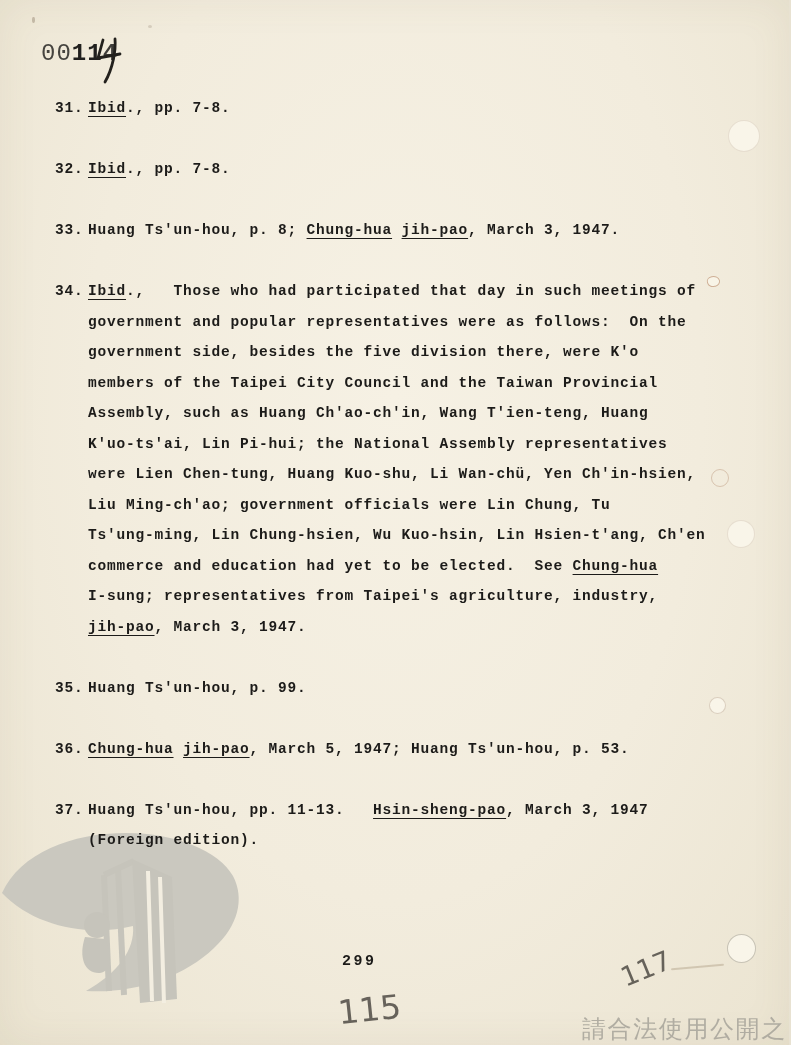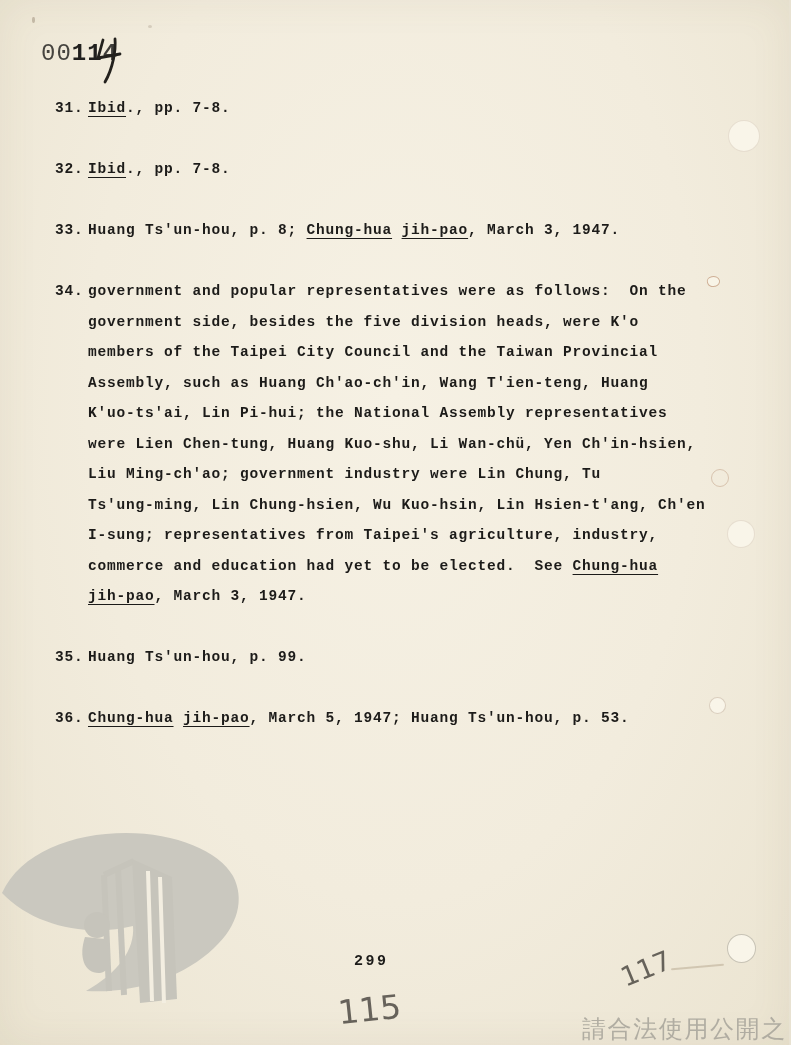--- a/index.html
+++ b/index.html
@@ -16,21 +16,21 @@
   .fn-number{position:absolute;left:55px;top:0;}
   .fn-line{white-space:pre;}
   .u{text-decoration:underline;text-underline-offset:3.5px;text-decoration-thickness:1.4px;}
   
   .stamp{position:absolute;left:41px;top:40px;z-index:4;font-size:24px;letter-spacing:1px;color:#21201e;white-space:pre;}
   .s-light{font-weight:400;opacity:.82;}
   .s-bold{font-weight:700;}
   .s-last{font-weight:700;opacity:.85;}
   .pen-over{position:absolute;left:53px;top:-4px;}
   
-  .pagenum{position:absolute;left:354px;top:953px;z-index:3;font-size:15px;font-weight:700;letter-spacing:2.5px;color:#1c1b19;}
+  .pagenum{position:absolute;left:342px;top:953px;z-index:3;font-size:15px;font-weight:700;letter-spacing:2.5px;color:#1c1b19;}
   
   .hw{position:absolute;z-index:4;font-family:"DejaVu Sans", sans-serif;color:rgba(72,68,62,.82);}
   .hw-115{left:338px;top:990px;font-size:33px;transform:rotate(-6deg);}
   .hw-117{left:620px;top:953px;font-size:27px;transform:rotate(-22deg);}
   
   .wm-text{position:absolute;left:582px;top:1013px;z-index:5;font-family:"DejaVu Serif", serif;
     font-size:24px;letter-spacing:1.6px;color:rgba(170,166,156,.9);}
   
   .logo{position:absolute;left:0;top:831px;z-index:1;}
   
@@ -78,39 +78,45 @@
       <div class="footnote">
         <span class="fn-number">32.</span>
         <div class="fn-line"><span class="u">Ibid</span><span>., pp. 7-8.</span></div>
       </div>
       <div class="footnote">
         <span class="fn-number">33.</span>
         <div class="fn-line"><span>Huang Ts'un-hou, p. 8; </span><span class="u">Chung-hua</span><span> </span><span class="u">jih-pao</span><span>, March 3, 1947.</span></div>
       </div>
       <div class="footnote">
         <span class="fn-number">34.</span>
+        <div class="fn-line"><span class="u">Ibid</span><span>.,   Those who had participated that day in such meetings of</span></div>
         <div class="fn-line"><span>government and popular representatives were as follows:  On the</span></div>
-        <div class="fn-line"><span>government side, besides the five division heads, were K'o</span></div>
+        <div class="fn-line"><span>government side, besides the five division there, were K'o</span></div>
         <div class="fn-line"><span>members of the Taipei City Council and the Taiwan Provincial</span></div>
         <div class="fn-line"><span>Assembly, such as Huang Ch'ao-ch'in, Wang T'ien-teng, Huang</span></div>
         <div class="fn-line"><span>K'uo-ts'ai, Lin Pi-hui; the National Assembly representatives</span></div>
         <div class="fn-line"><span>were Lien Chen-tung, Huang Kuo-shu, Li Wan-chü, Yen Ch'in-hsien,</span></div>
-        <div class="fn-line"><span>Liu Ming-ch'ao; government industry were Lin Chung, Tu</span></div>
+        <div class="fn-line"><span>Liu Ming-ch'ao; government officials were Lin Chung, Tu</span></div>
         <div class="fn-line"><span>Ts'ung-ming, Lin Chung-hsien, Wu Kuo-hsin, Lin Hsien-t'ang, Ch'en</span></div>
+        <div class="fn-line"><span>commerce and education had yet to be elected.  See </span><span class="u">Chung-hua</span></div>
         <div class="fn-line"><span>I-sung; representatives from Taipei's agriculture, industry,</span></div>
-        <div class="fn-line"><span>commerce and education had yet to be elected.  See </span><span class="u">Chung-hua</span></div>
         <div class="fn-line"><span class="u">jih-pao</span><span>, March 3, 1947.</span></div>
       </div>
       <div class="footnote">
         <span class="fn-number">35.</span>
         <div class="fn-line"><span>Huang Ts'un-hou, p. 99.</span></div>
       </div>
       <div class="footnote">
         <span class="fn-number">36.</span>
         <div class="fn-line"><span class="u">Chung-hua</span><span> </span><span class="u">jih-pao</span><span>, March 5, 1947; Huang Ts'un-hou, p. 53.</span></div>
+      </div>
+      <div class="footnote">
+        <span class="fn-number">37.</span>
+        <div class="fn-line"><span>Huang Ts'un-hou, pp. 11-13.   </span><span class="u">Hsin-sheng-pao</span><span>, March 3, 1947</span></div>
+        <div class="fn-line"><span>(Foreign edition).</span></div>
       </div>
     </div>
 
   <div class="pagenum">299</div>
 
   <div class="hw hw-115">115</div>
   <div class="hw hw-117">117</div>
 
   <div class="wm-text">請合法使用公開之影像</div>
 

